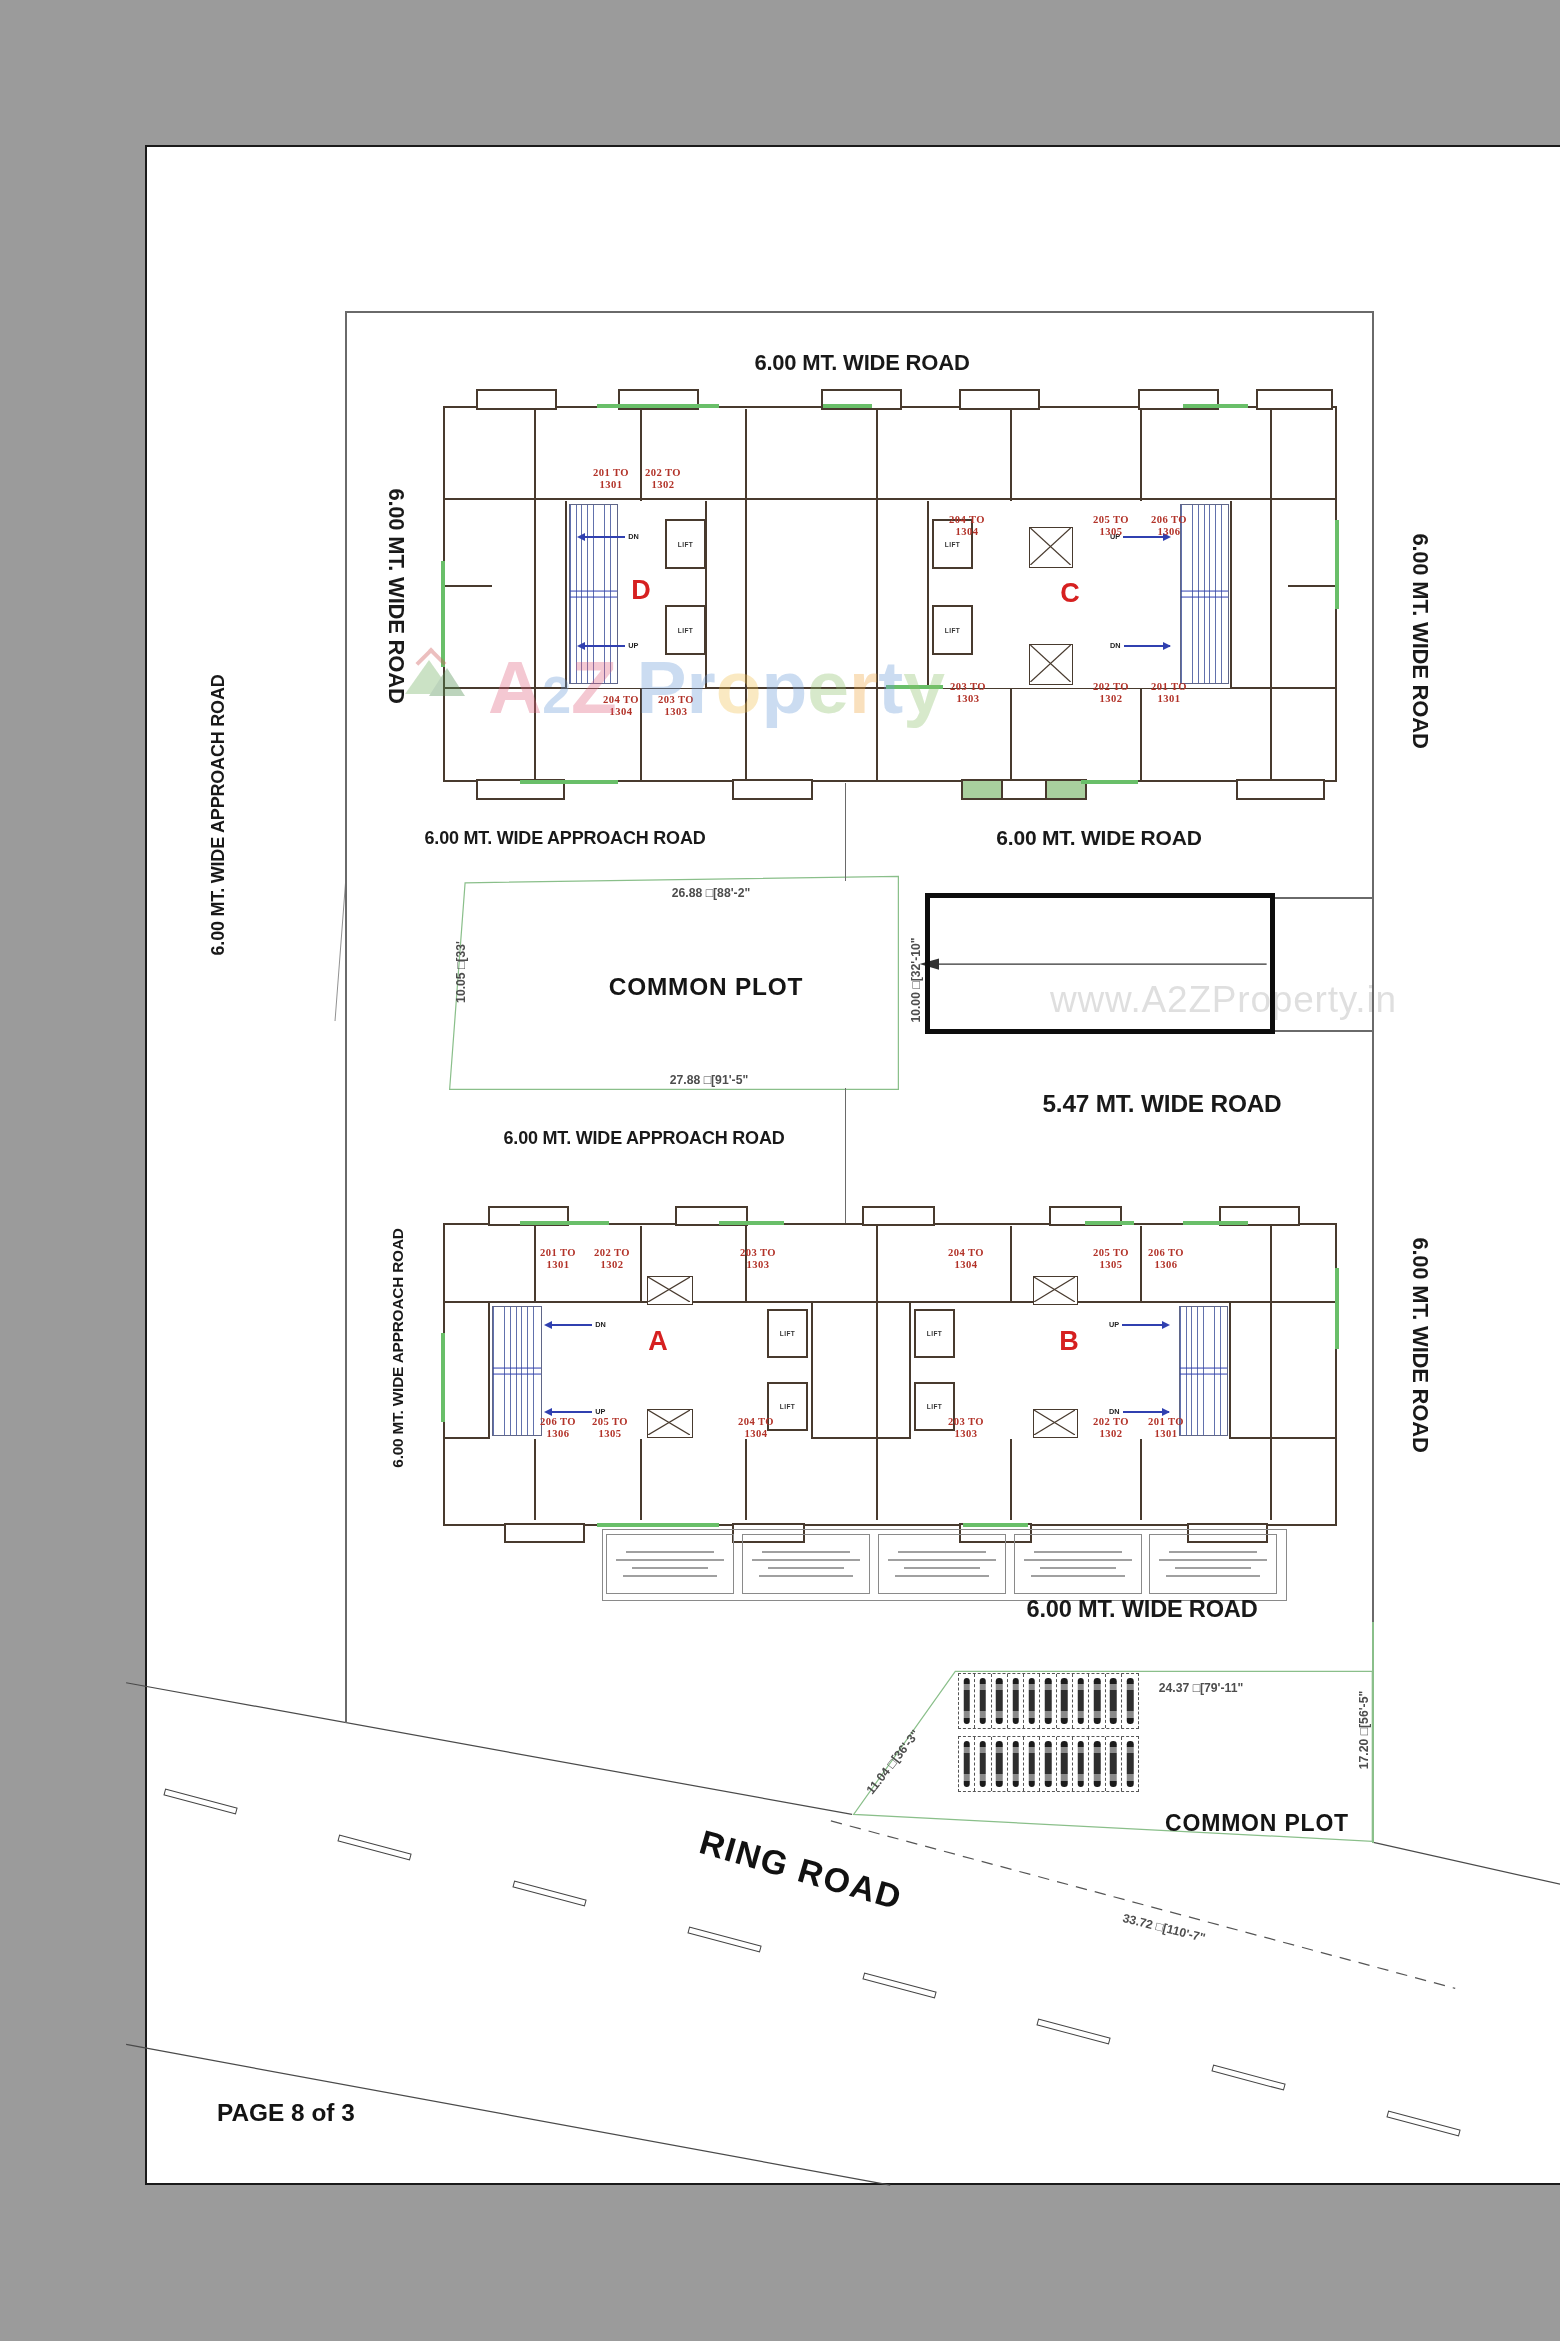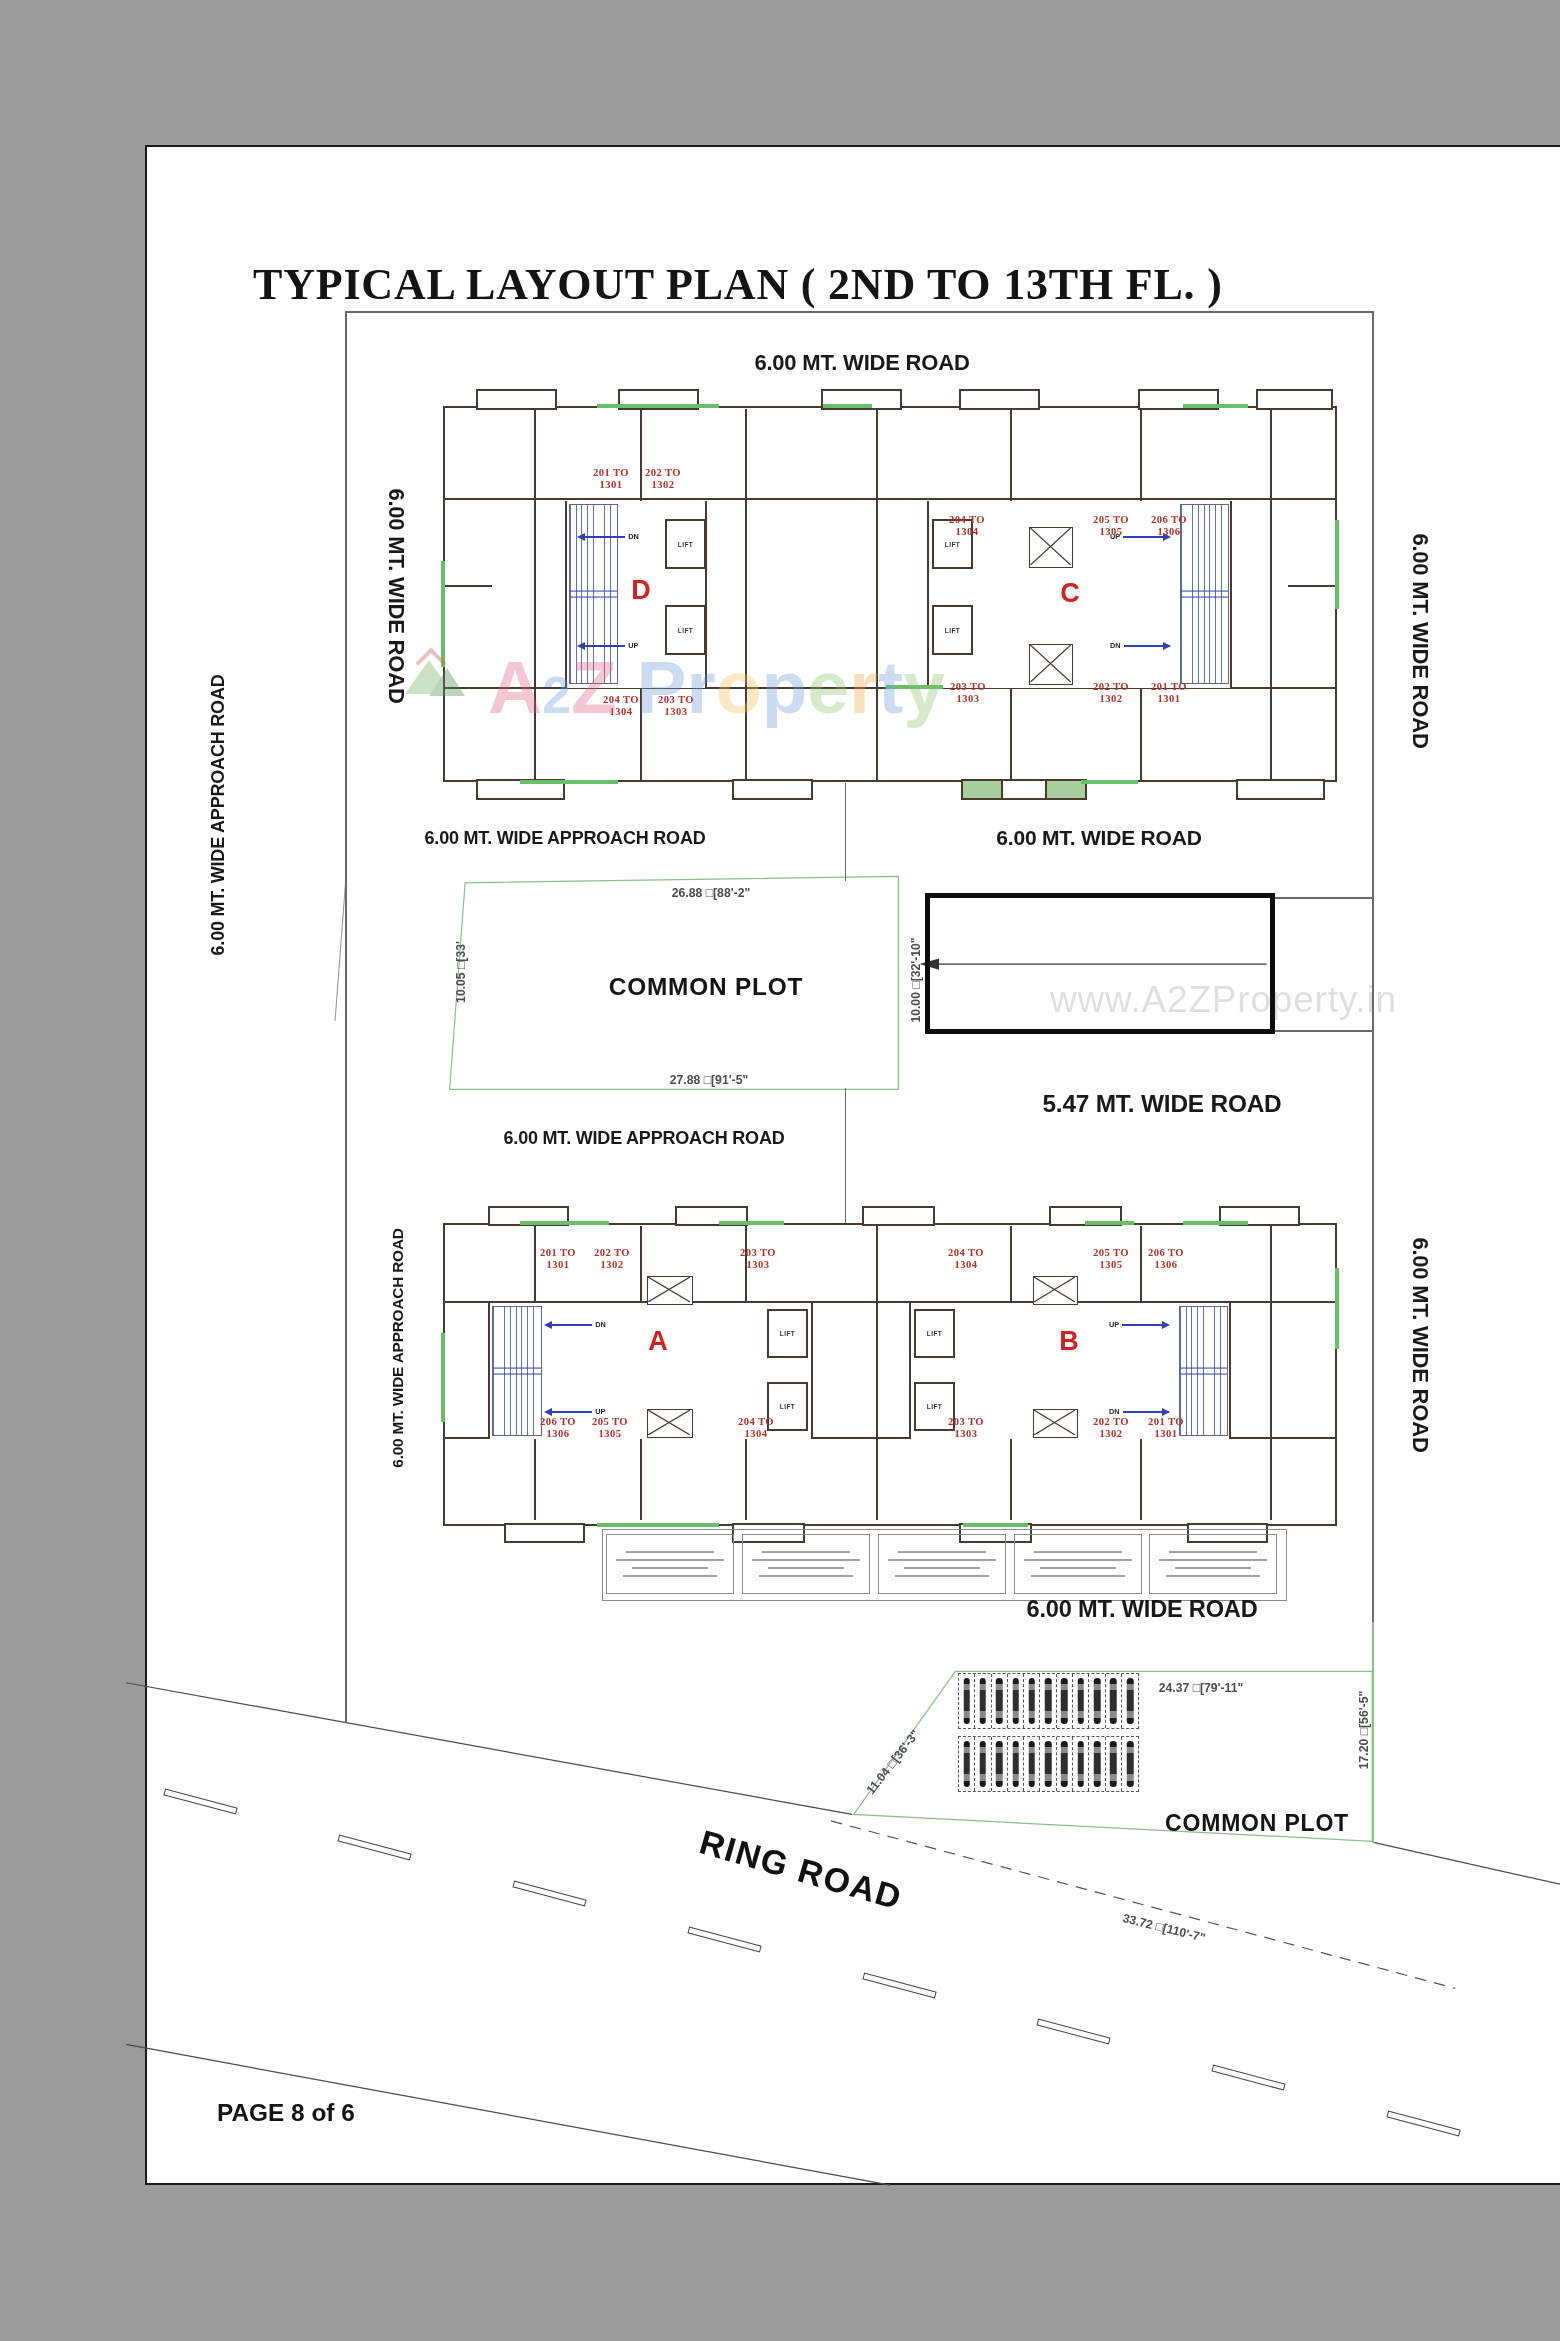--- a/index.html
+++ b/index.html
@@ -428,16 +428,15 @@
   <div class="ring-label">RING ROAD</div>
 
   <div class="wm-logo">
     <div class="t1"></div>
     <div class="t2"></div>
     <div class="roof"></div>
   </div>
   <div class="wm-brand" id="wm-brand"><span style="color: rgb(223, 95, 125); font-size: 75px;">A</span><span style="color: rgb(106, 155, 216); font-size: 52px;">2</span><span style="color: rgb(223, 95, 125); font-size: 75px;">Z</span><span style="color: rgb(106, 155, 216); font-size: 75px; margin-left: 19.5px;">P</span><span style="color: rgb(106, 155, 216); font-size: 75px;">r</span><span style="color: rgb(242, 193, 78); font-size: 75px;">o</span><span style="color: rgb(106, 155, 216); font-size: 75px;">p</span><span style="color: rgb(140, 192, 106); font-size: 75px;">e</span><span style="color: rgb(240, 166, 64); font-size: 75px;">r</span><span style="color: rgb(106, 155, 216); font-size: 75px;">t</span><span style="color: rgb(140, 192, 106); font-size: 75px;">y</span></div>
   <div class="wm-url">www.A2ZProperty.in</div>
 
-  <div class="title">TYPICAL LAYOUT PLAN ( 2ND TO 13TH FL. )</div>
-  <div class="footer">PAGE 8 of 6</div>
+  <div class="footer">PAGE 8 of 3</div>
 </div>
 
 
 </body></html>

